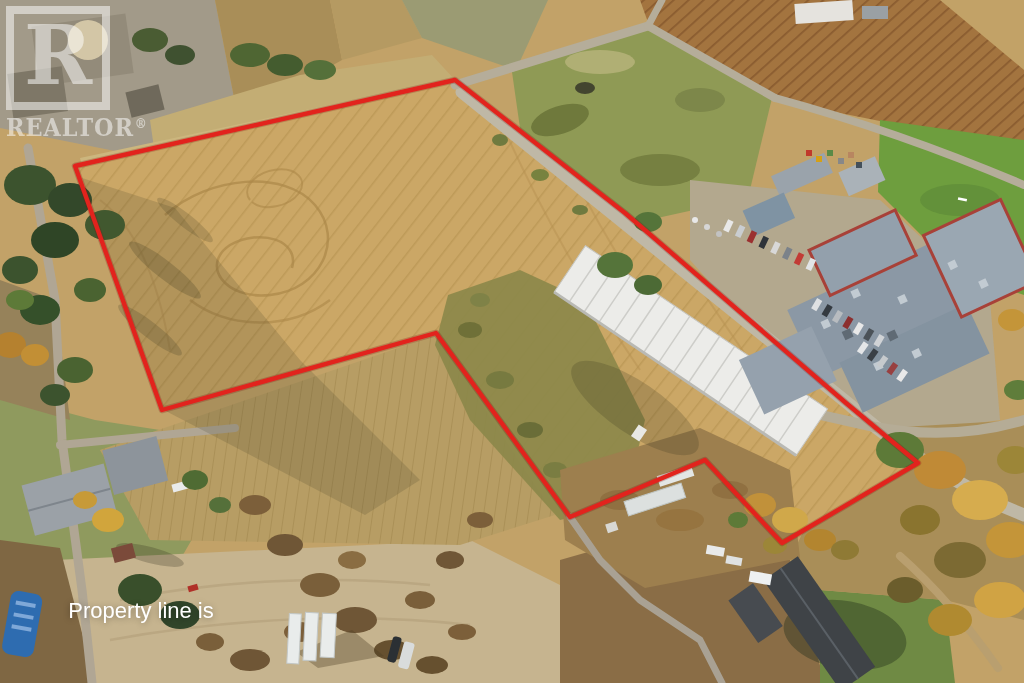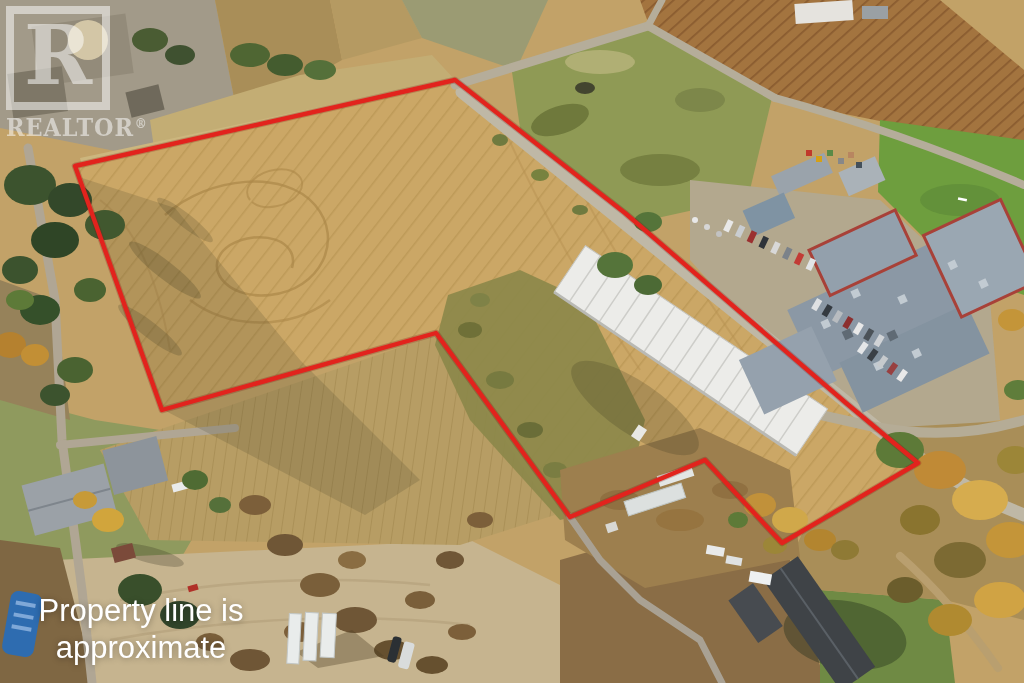--- a/index.html
+++ b/index.html
@@ -8,21 +8,21 @@
   
   .watermark{position:absolute;left:6px;top:6px;color:rgba(255,255,255,.52);user-select:none;}
   .wm-box{width:104px;height:104px;border:8px solid rgba(255,255,255,.52);box-sizing:border-box;
           display:flex;align-items:center;justify-content:center;}
   .wm-r{font-family:"DejaVu Serif",serif;font-weight:700;font-size:82px;line-height:1;transform:translateY(-3px);}
   .wm-text{margin-top:3px;font-family:"DejaVu Serif",serif;font-weight:700;font-size:24px;letter-spacing:1px;
            white-space:nowrap;transform:scaleX(.93);transform-origin:left;}
   .wm-reg{font-size:13px;vertical-align:8px;margin-left:1px;}
   
   .caption{position:absolute;left:18px;top:592px;width:246px;text-align:center;color:#fff;
-           font-size:31px;line-height:37px;font-weight:400;text-shadow:0 1px 6px rgba(0,0,0,.35);}
+           font-size:22px;line-height:37px;font-weight:400;text-shadow:0 1px 6px rgba(0,0,0,.35);}
 </style>
 </head>
 <body>
 
 <div class="stage">
 
 <svg width="1024" height="683" viewBox="0 0 1024 683">
   <defs>
     <pattern id="goldrows" width="14" height="14" patternUnits="userSpaceOnUse" patternTransform="rotate(38)">
       <rect width="14" height="14" fill="#cba766"></rect>
@@ -349,16 +349,15 @@
 
 <div class="watermark">
   <div class="wm-box">
     <span class="wm-r">R</span>
   </div>
   <div class="wm-text"><span>REALTOR</span><span class="wm-reg">®</span></div>
 </div>
 
 <div class="caption">
   <div>Property line is</div>
-  <div>approximate</div>
 </div>
 
 </div>
 
 </body></html>

